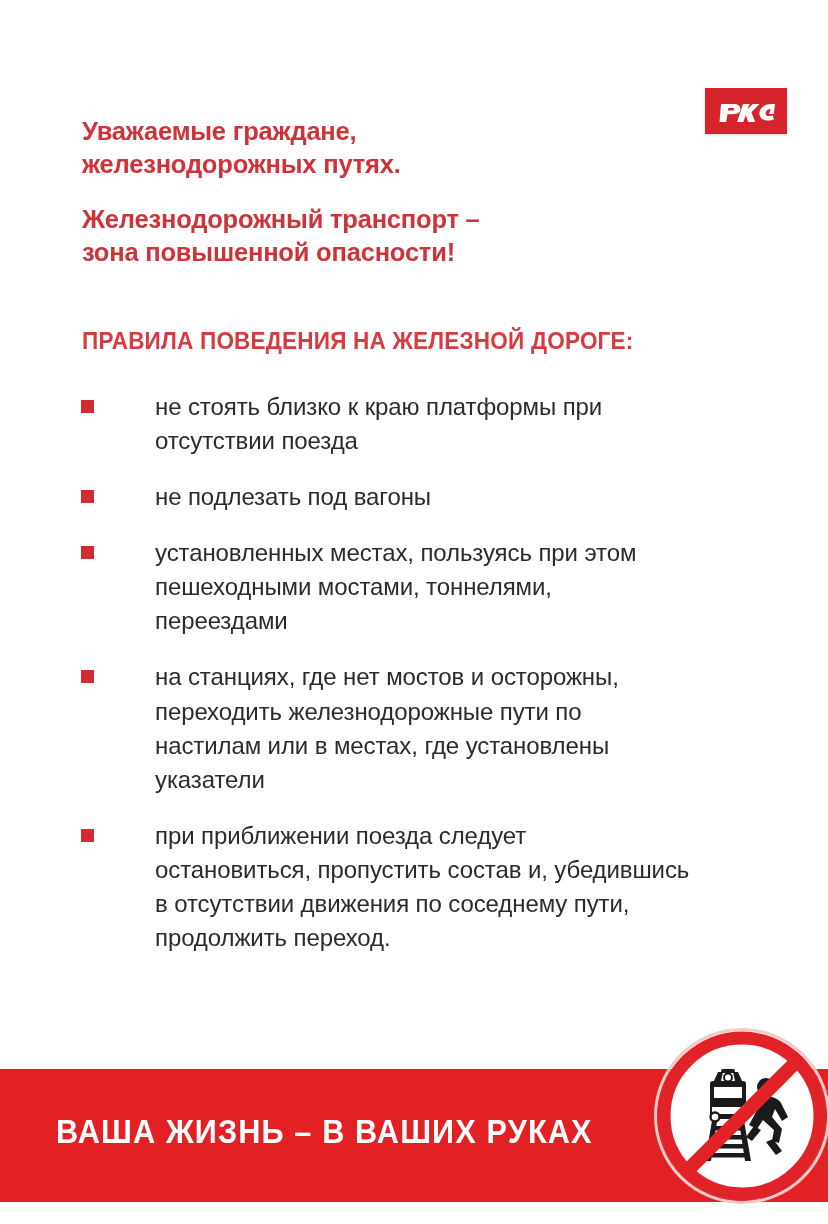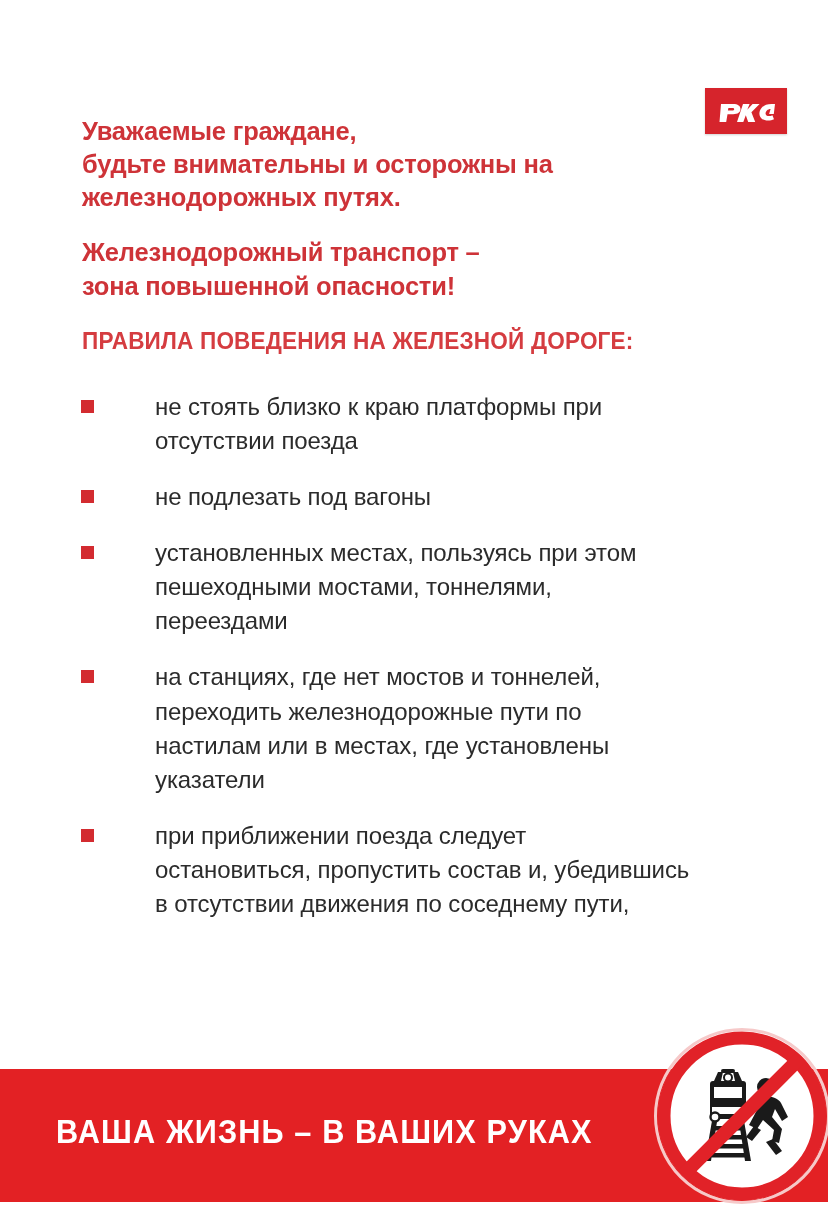--- a/index.html
+++ b/index.html
@@ -147,21 +147,20 @@
         <path d="M54.5 6 C50 6 46.4 7.4 44.3 10.2 C42.3 12.8 41.8 16.2 43.2 18.7 C44.6 21.3 47.6 22.6 51.1 22.6
                  C53.3 22.6 55.3 22.1 57 21.2 L55.4 17.2 C54.3 17.8 53.1 18.1 52 18.1 C50.3 18.1 49.1 17.4 48.7 16.2
                  C48.3 15 48.8 13.5 49.9 12.4 C50.9 11.4 52.2 10.9 53.6 10.9 L52.1 16 L56.8 16 L58 6 Z"></path>
       </g>
     </svg>
   </div>
 
   <div class="headline">
     <div class="para1">
       <span class="ln">Уважаемые граждане,</span>
-      <span class="ln">будьте внимательны и осторожны на</span>
       <span class="ln">железнодорожных путях.</span>
     </div>
     <div class="para2">
       <span class="ln">Железнодорожный транспорт –</span>
       <span class="ln">зона повышенной опасности!</span>
     </div>
   </div>
 
   <div class="rules-heading">ПРАВИЛА ПОВЕДЕНИЯ НА ЖЕЛЕЗНОЙ ДОРОГЕ:</div>
 
@@ -187,34 +186,35 @@
       <div class="rule-text">
         <span class="ln">установленных местах, пользуясь при этом</span>
         <span class="ln">пешеходными мостами, тоннелями,</span>
         <span class="ln">переездами</span>
       </div>
     </div>
 
     <div class="rule-item">
       <span class="rule-bullet"></span>
       <div class="rule-text">
-        <span class="ln">на станциях, где нет мостов и тоннелей,</span>
+        <span class="ln">на станциях, где нет мостов и осторожны,</span>
         <span class="ln">переходить железнодорожные пути по</span>
         <span class="ln">настилам или в местах, где установлены</span>
         <span class="ln">указатели</span>
       </div>
     </div>
 
 
     <div class="rule-item">
       <span class="rule-bullet"></span>
       <div class="rule-text">
         <span class="ln">при приближении поезда следует</span>
         <span class="ln">остановиться, пропустить состав и, убедившись</span>
         <span class="ln">в отсутствии движения по соседнему пути,</span>
+        <span class="ln">продолжить переход.</span>
       </div>
     </div>
 
   </div>
 
   <div class="banner"></div>
   <div class="banner-text">ВАША ЖИЗНЬ – В ВАШИХ РУКАХ</div>
 
   <div class="prohibition">
     <svg width="182" height="182" viewBox="0 0 182 182" aria-hidden="true">

